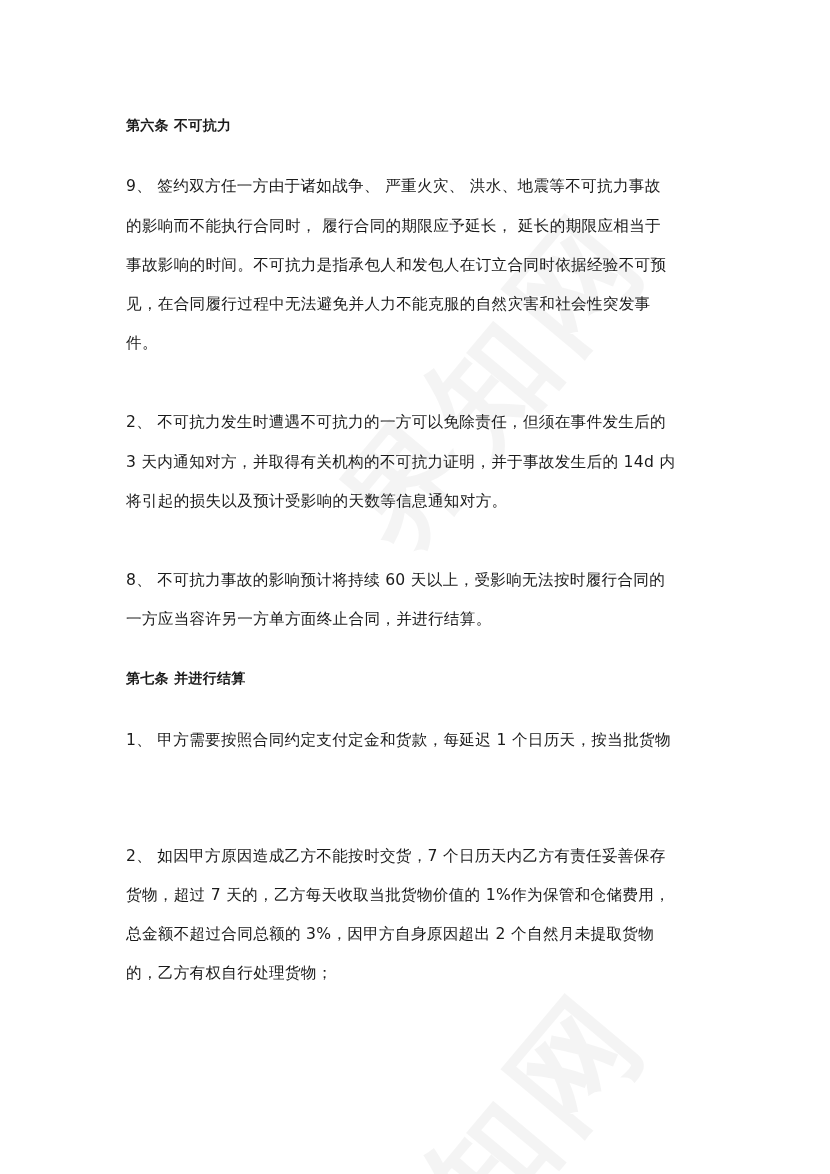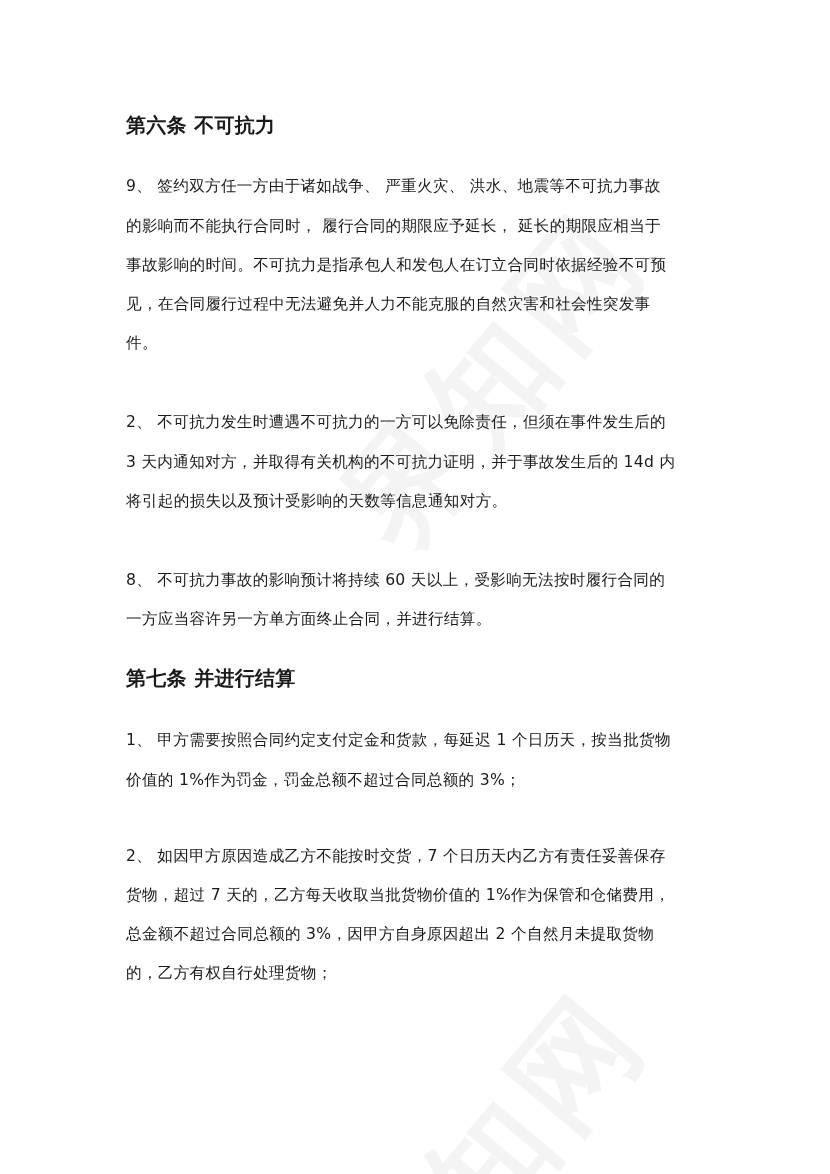--- a/index.html
+++ b/index.html
@@ -6,21 +6,21 @@
   body { width: 830px; height: 1174px; position: relative; overflow: hidden;
          font-family: "DejaVu Sans", "Liberation Sans", sans-serif; color: #1a1a1a; }
   .page { position: absolute; left: 0; top: 0; width: 830px; height: 1174px; background: #fff; }
   .watermark { position: absolute; color: rgba(0,0,0,0.045); font-weight: bold;
                font-size: 120px; transform: rotate(-50deg); white-space: nowrap;
                pointer-events: none; letter-spacing: 10px; }
   .wm1 { left: 300px; top: 300px; }
   .wm2 { left: 300px; top: 1080px; }
   .line { position: absolute; left: 126px; width: 590px; height: 24px; line-height: 24px;
           font-size: 15.6px; white-space: nowrap; letter-spacing: 0.3px; }
-  .heading { font-weight: bold; font-size: 20px; font-family: "DejaVu Serif", "Liberation Serif", serif; }
+  .heading { font-weight: bold; font-size: 14px; font-family: "DejaVu Serif", "Liberation Serif", serif; }
 </style>
 </head>
 <body>
 
 <div class="page">
 
   <div class="watermark wm1">界知网</div>
   <div class="watermark wm2">界知网</div>
 
   <div class="line heading" style="top:113px">第六条  不可抗力</div>
@@ -34,20 +34,19 @@
   <div class="line" style="top:410px">2、  不可抗力发生时遭遇不可抗力的一方可以免除责任，但须在事件发生后的</div>
   <div class="line" style="top:450px">3 天内通知对方，并取得有关机构的不可抗力证明，并于事故发生后的 14d 内</div>
   <div class="line" style="top:489px">将引起的损失以及预计受影响的天数等信息通知对方。</div>
 
   <div class="line" style="top:568px">8、  不可抗力事故的影响预计将持续 60 天以上，受影响无法按时履行合同的</div>
   <div class="line" style="top:607px">一方应当容许另一方单方面终止合同，并进行结算。</div>
 
   <div class="line heading" style="top:666px">第七条  并进行结算</div>
 
   <div class="line" style="top:728px">1、  甲方需要按照合同约定支付定金和货款，每延迟 1 个日历天，按当批货物</div>
-  <div class="line" style="top:768px">价值的 1%作为罚金，罚金总额不超过合同总额的 3%；</div>
 
   <div class="line" style="top:844px">2、  如因甲方原因造成乙方不能按时交货，7 个日历天内乙方有责任妥善保存</div>
   <div class="line" style="top:883px">货物，超过 7 天的，乙方每天收取当批货物价值的 1%作为保管和仓储费用，</div>
   <div class="line" style="top:922px">总金额不超过合同总额的 3%，因甲方自身原因超出 2 个自然月未提取货物</div>
   <div class="line" style="top:961px">的，乙方有权自行处理货物；</div>
 
 </div>
 
 </body></html>

